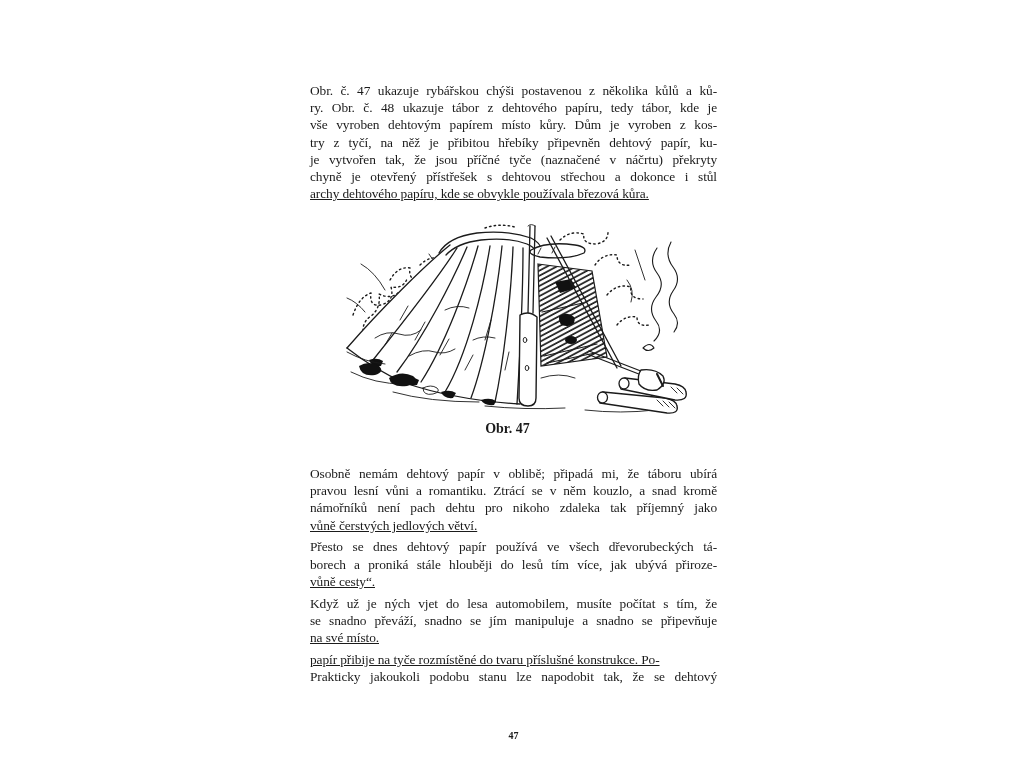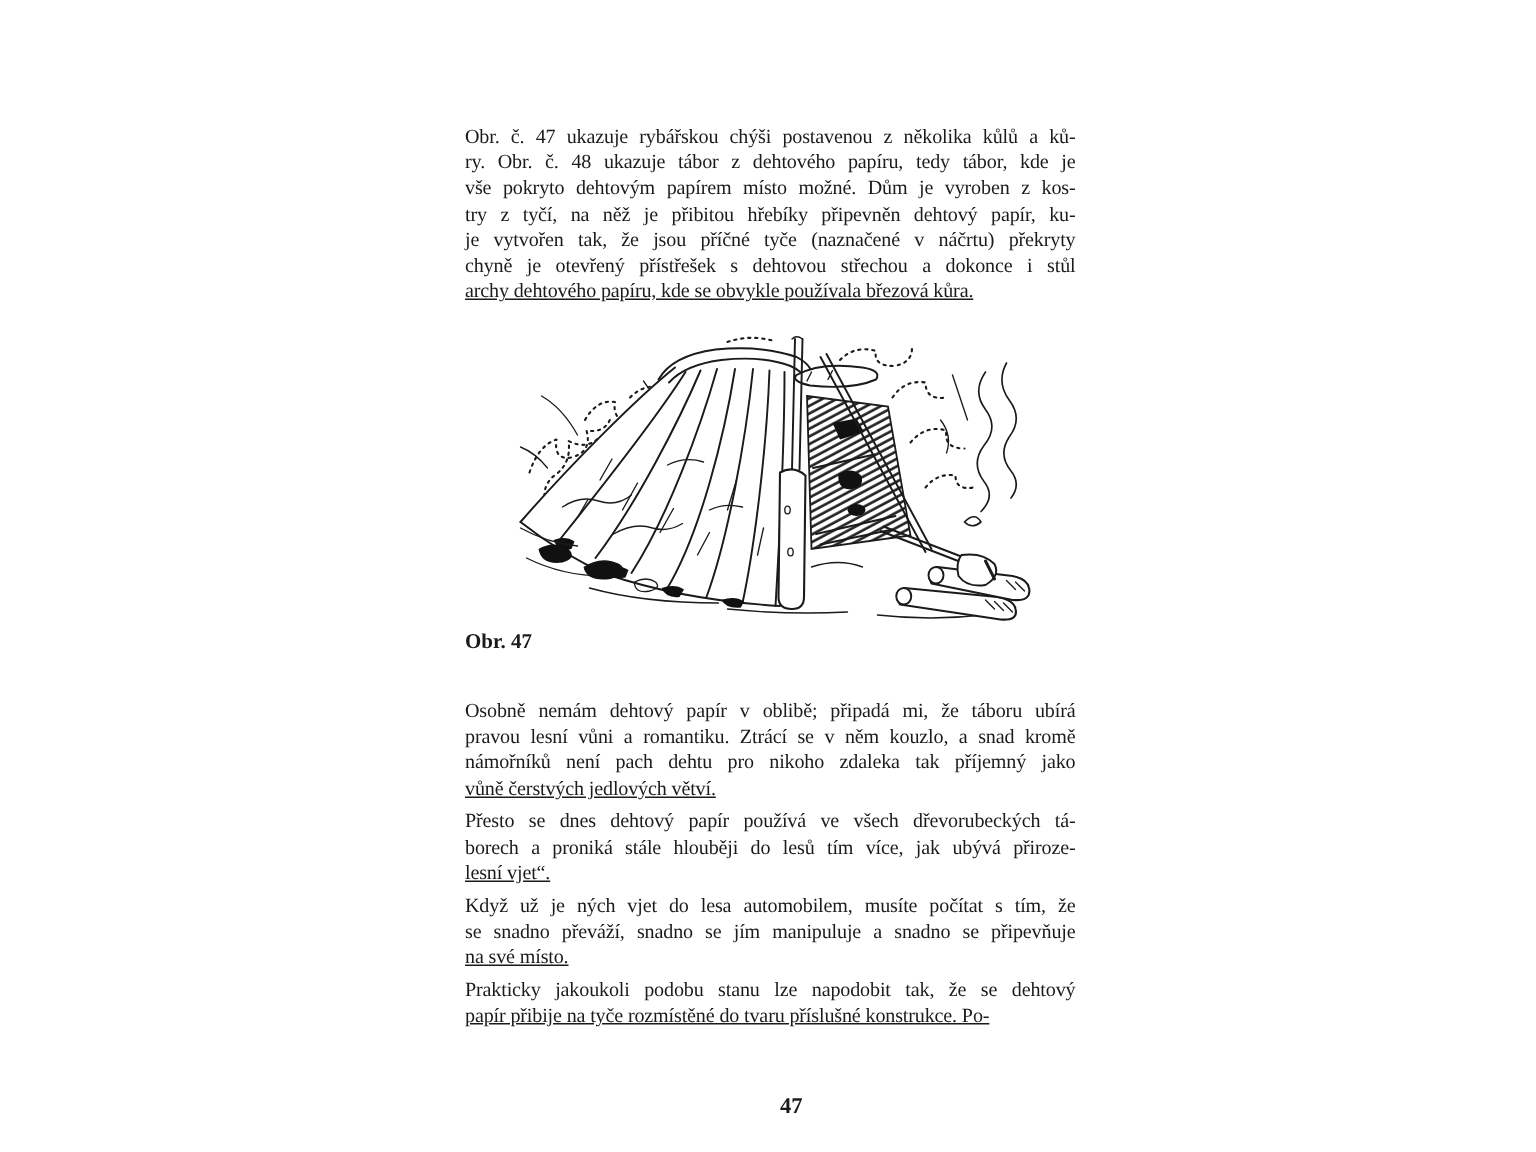--- a/index.html
+++ b/index.html
@@ -14,41 +14,41 @@
   #intro-text { top:62px; }
   #body-text  { top:445px; }
   .para { margin:0 0 4.6px 0; }
   .para:last-child { margin-bottom:0; }
   .line { text-align:justify; text-align-last:justify; white-space:normal; }
   .line.last { text-align-last:left;text-decoration:underline; }
   .figure-wrap { position:absolute; left:345px; top:200px; width:356px; height:198px; }
   .figure-wrap svg { display:block; width:356px; height:198px; }
   .caption {
     position:absolute; left:310px; top:401px; width:395px;
-    font-weight:bold; font-size:14px;
+    text-align:center; font-weight:bold; font-size:14px;
   }
   .page-num {
-    position:absolute; left:324px; top:710px; width:407px;
-    text-align:center; font-weight:bold; font-size:15px;
+    position:absolute; left:310px; top:710px; width:407px;
+    text-align:center; font-weight:bold; font-size:10px;
   }
   .ink   { stroke:#1b1b1b; fill:none; stroke-width:1.3; stroke-linecap:round; stroke-linejoin:round; }
   .thin  { stroke-width:0.9; }
   .speck { stroke-width:1.4; stroke-dasharray:1.5 3.2; }
   .fillw { fill:#ffffff; }
   .filld { fill:#111111; stroke:none; }
 </style>
 </head>
 <body>
 
 <div class="page">
 
   <div id="intro-text" class="text-col para">
       <div class="line">Obr. č. 47 ukazuje rybářskou chýši postavenou z několika kůlů a ků-</div>
       <div class="line">ry. Obr. č. 48 ukazuje tábor z dehtového papíru, tedy tábor, kde je</div>
-      <div class="line">vše pokryto dehtovým papírem místo možné. Dům je vyroben z kos-</div>
+      <div class="line">vše vyroben dehtovým papírem místo kůry. Dům je vyroben z kos-</div>
       <div class="line">try z tyčí, na něž je přibitou hřebíky připevněn dehtový papír, ku-</div>
       <div class="line">je vytvořen tak, že jsou příčné tyče (naznačené v náčrtu) překryty</div>
       <div class="line">chyně je otevřený přístřešek s dehtovou střechou a dokonce i stůl</div>
       <div class="line last">archy dehtového papíru, kde se obvykle používala březová kůra.</div>
     </div>
 
   <div class="figure-wrap">
     <svg viewBox="0 0 356 198" aria-hidden="true">
       <defs>
         <pattern id="hatch" width="4.5" height="4.5" patternUnits="userSpaceOnUse" patternTransform="rotate(62)">
@@ -181,28 +181,28 @@
   <div id="body-text" class="text-col">
     <div class="para">
         <div class="line">Osobně nemám dehtový papír v oblibě; připadá mi, že táboru ubírá</div>
         <div class="line">pravou lesní vůni a romantiku. Ztrácí se v něm kouzlo, a snad kromě</div>
         <div class="line">námořníků není pach dehtu pro nikoho zdaleka tak příjemný jako</div>
         <div class="line last">vůně čerstvých jedlových větví.</div>
       </div>
     <div class="para">
         <div class="line">Přesto se dnes dehtový papír používá ve všech dřevorubeckých tá-</div>
         <div class="line">borech a proniká stále hlouběji do lesů tím více, jak ubývá přiroze-</div>
-        <div class="line last">lesní vjet“.</div>
+        <div class="line last">vůně cesty“.</div>
       </div>
     <div class="para">
         <div class="line">Když už je ných vjet do lesa automobilem, musíte počítat s tím, že</div>
         <div class="line">se snadno převáží, snadno se jím manipuluje a snadno se připevňuje</div>
         <div class="line last">na své místo.</div>
       </div>
     <div class="para">
+        <div class="line last">papír přibije na tyče rozmístěné do tvaru příslušné konstrukce. Po-</div>
         <div class="line">Prakticky jakoukoli podobu stanu lze napodobit tak, že se dehtový</div>
-        <div class="line last">papír přibije na tyče rozmístěné do tvaru příslušné konstrukce. Po-</div>
       </div>
   </div>
 
   <div class="page-num">47</div>
 
 </div>
 
 </body></html>

